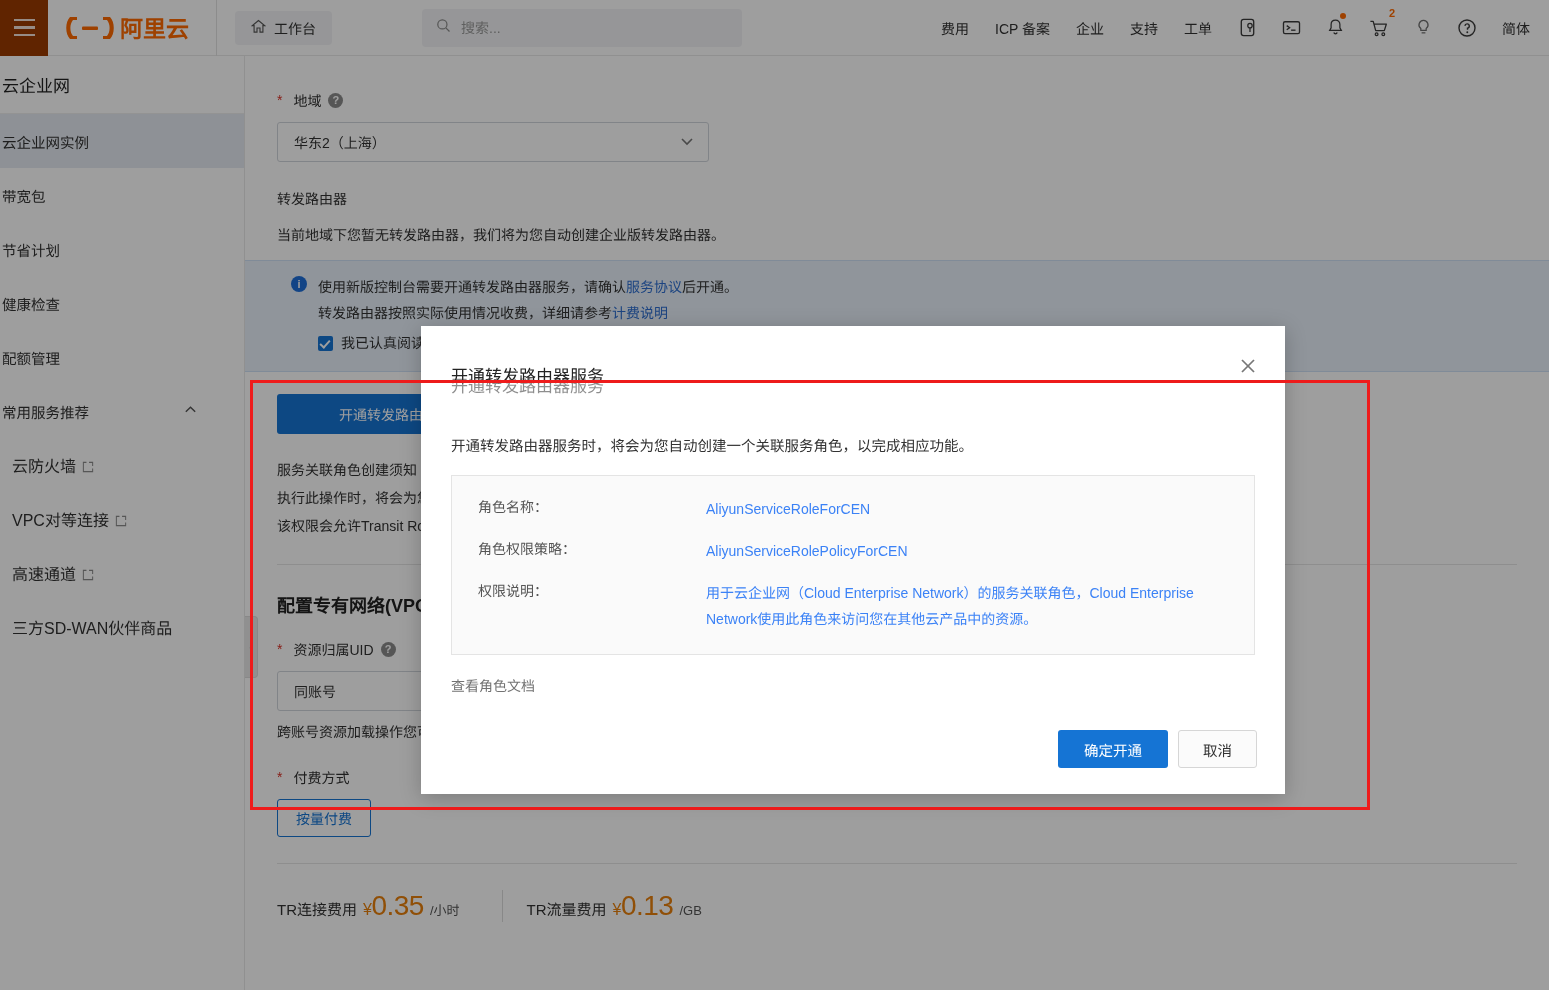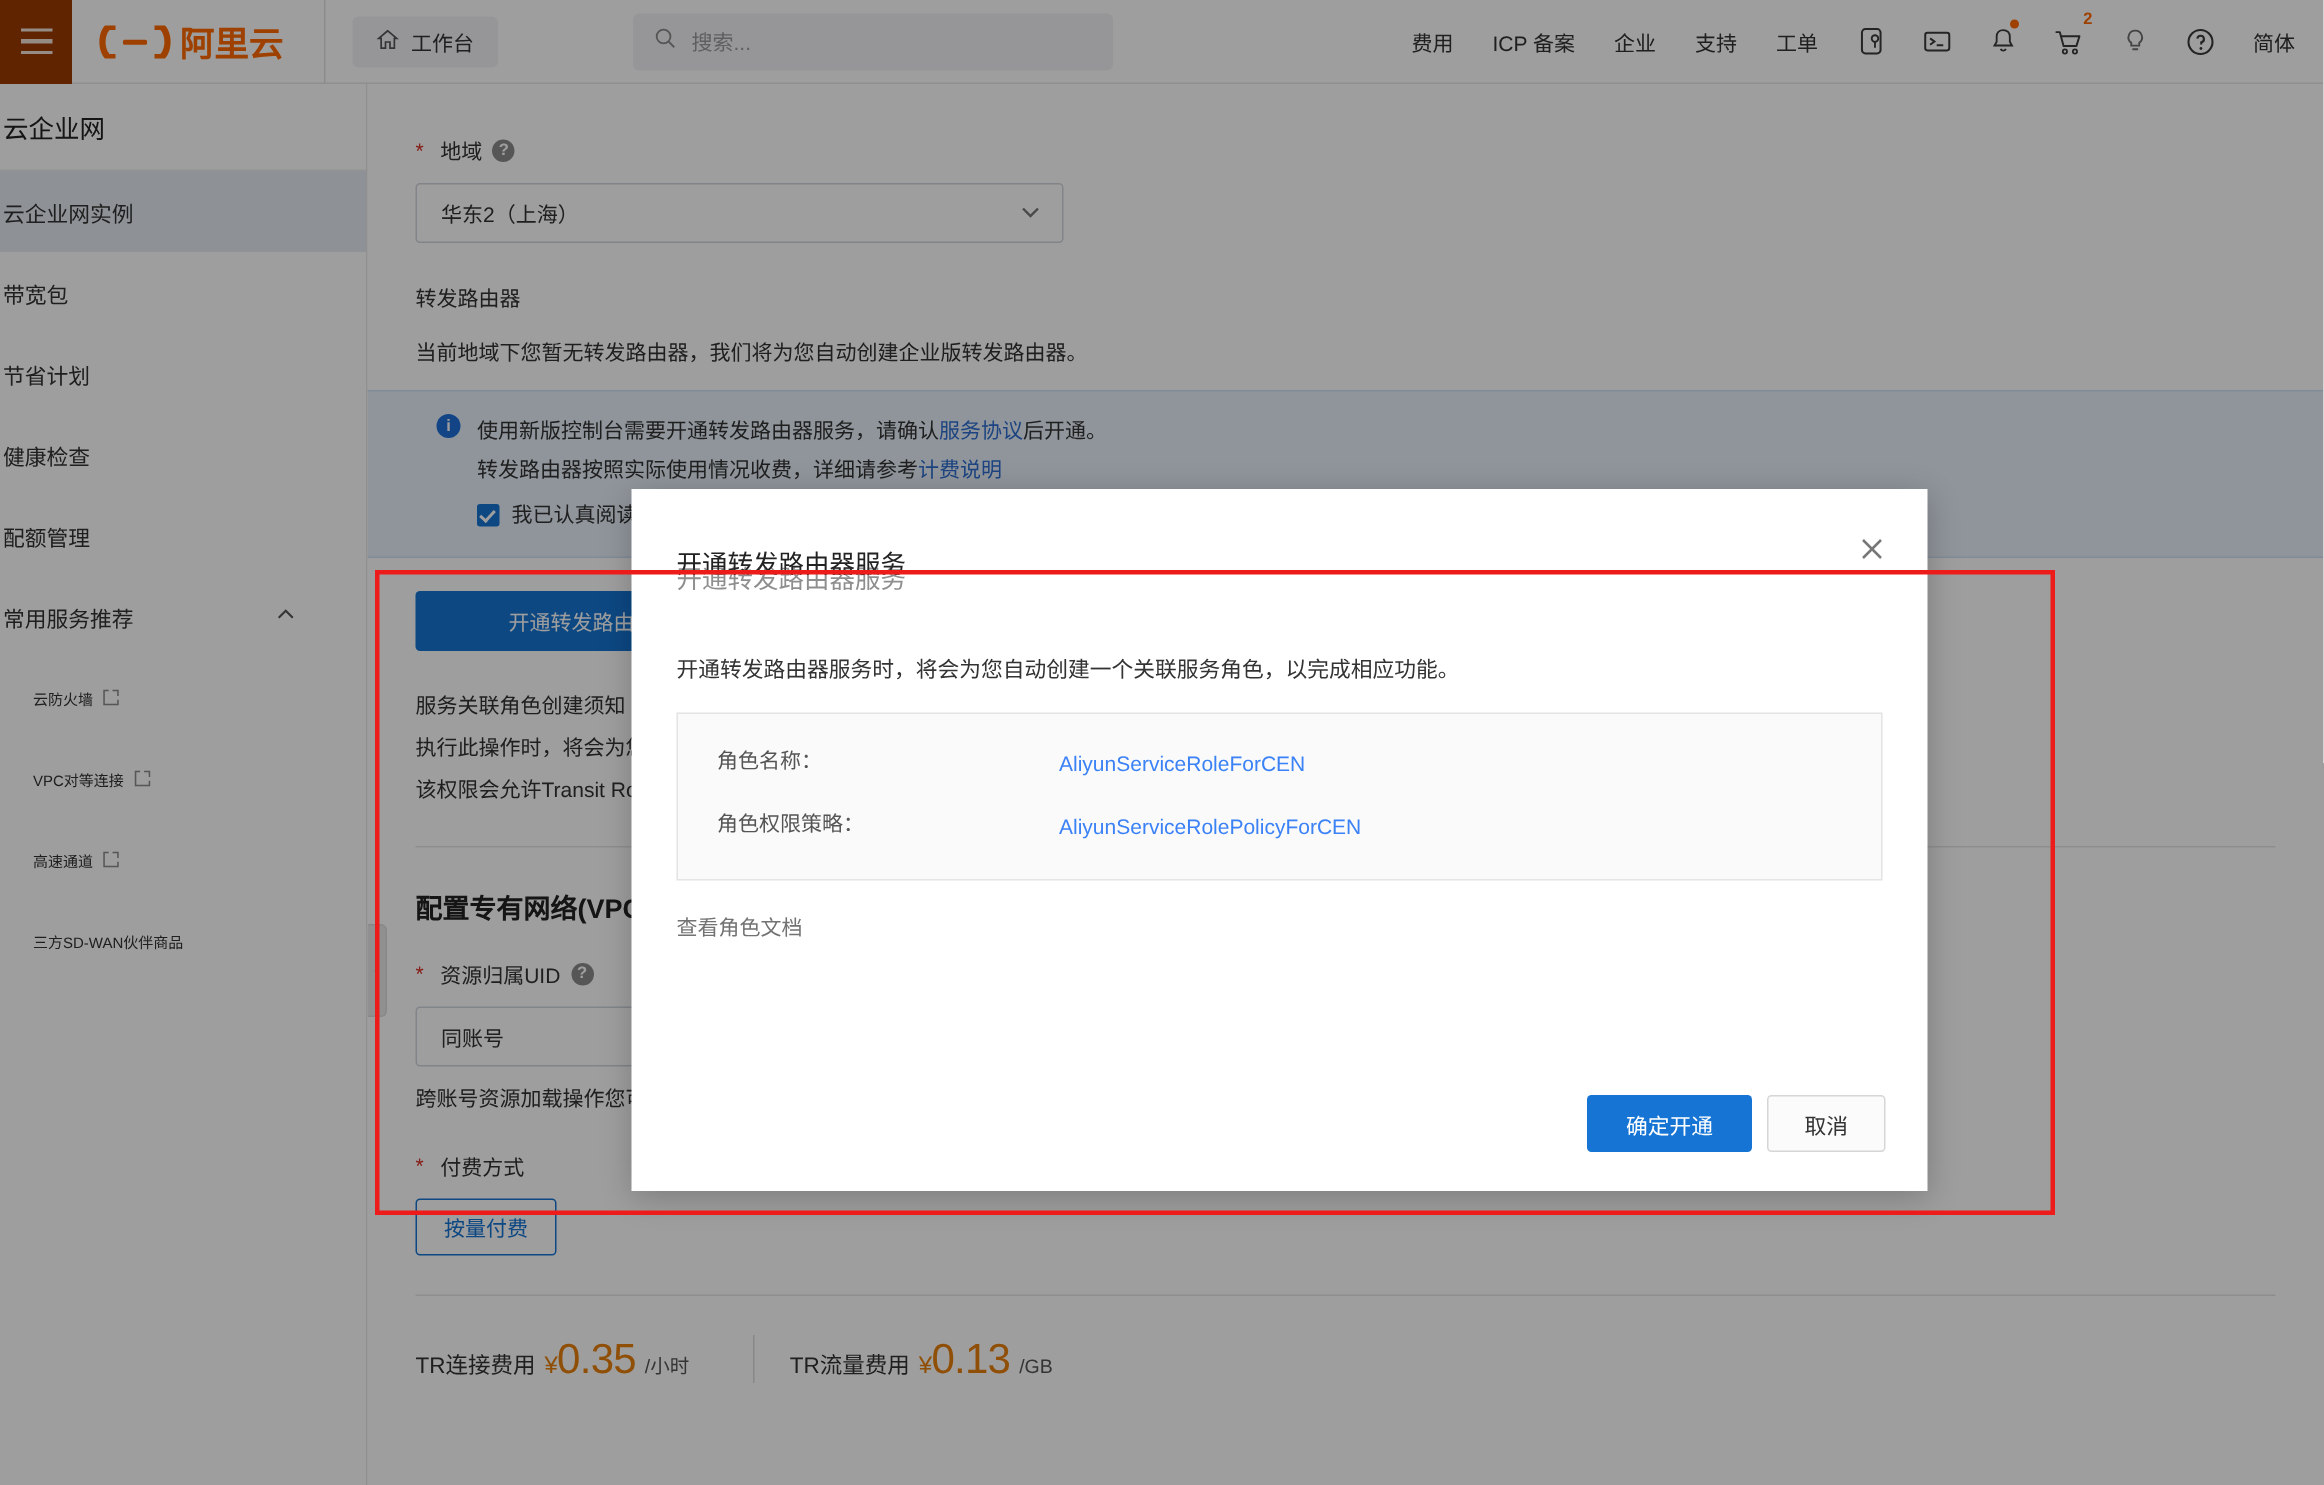--- a/index.html
+++ b/index.html
@@ -85,21 +85,21 @@
   }
   .side-item {
     height: 54px; display: flex; align-items: center;
     padding-left: 24px; font-size: 14.5px; color: #333;
     cursor: pointer; margin-left: -22px;
   }
   .side-item.active { background: #e6ebf2; }
   .side-item .chev { margin-left: auto; margin-right: 46px; }
   .side-sub {
     height: 54px; display: flex; align-items: center; gap: 6px;
-    padding-left: 22px; font-size: 10px; color: #333; cursor: pointer;
+    padding-left: 12px; font-size: 16px; color: #333; cursor: pointer;
   }
   .ext-ico { display: inline-block; width: 12px; height: 12px; opacity: .75; }
 
   
   #main {
     position: absolute; top: 56px; left: 245px; width: 1304px; height: 934px;
     background: #fff; overflow: hidden;
   }
   .m-pad { padding: 0 32px; }
   .req-star { color: #d93026; margin-right: 4px; }
@@ -511,20 +511,24 @@
 
       <div class="role-box">
         <div class="role-row">
           <div class="role-k">角色名称：</div>
           <div class="role-v">AliyunServiceRoleForCEN</div>
         </div>
         <div class="role-row">
           <div class="role-k">角色权限策略：</div>
           <div class="role-v">AliyunServiceRolePolicyForCEN</div>
         </div>
+        <div class="role-row">
+          <div class="role-k">权限说明：</div>
+          <div class="role-v" style="max-width:565px;">用于云企业网（Cloud Enterprise Network）的服务关联角色，Cloud Enterprise Network使用此角色来访问您在其他云产品中的资源。</div>
+        </div>
       </div>
 
       <a class="role-doc">查看角色文档</a>
     </div>
 
     <div class="modal-foot">
       <button class="btn-ok">确定开通</button>
       <button class="btn-cancel">取消</button>
     </div>
   </div>

